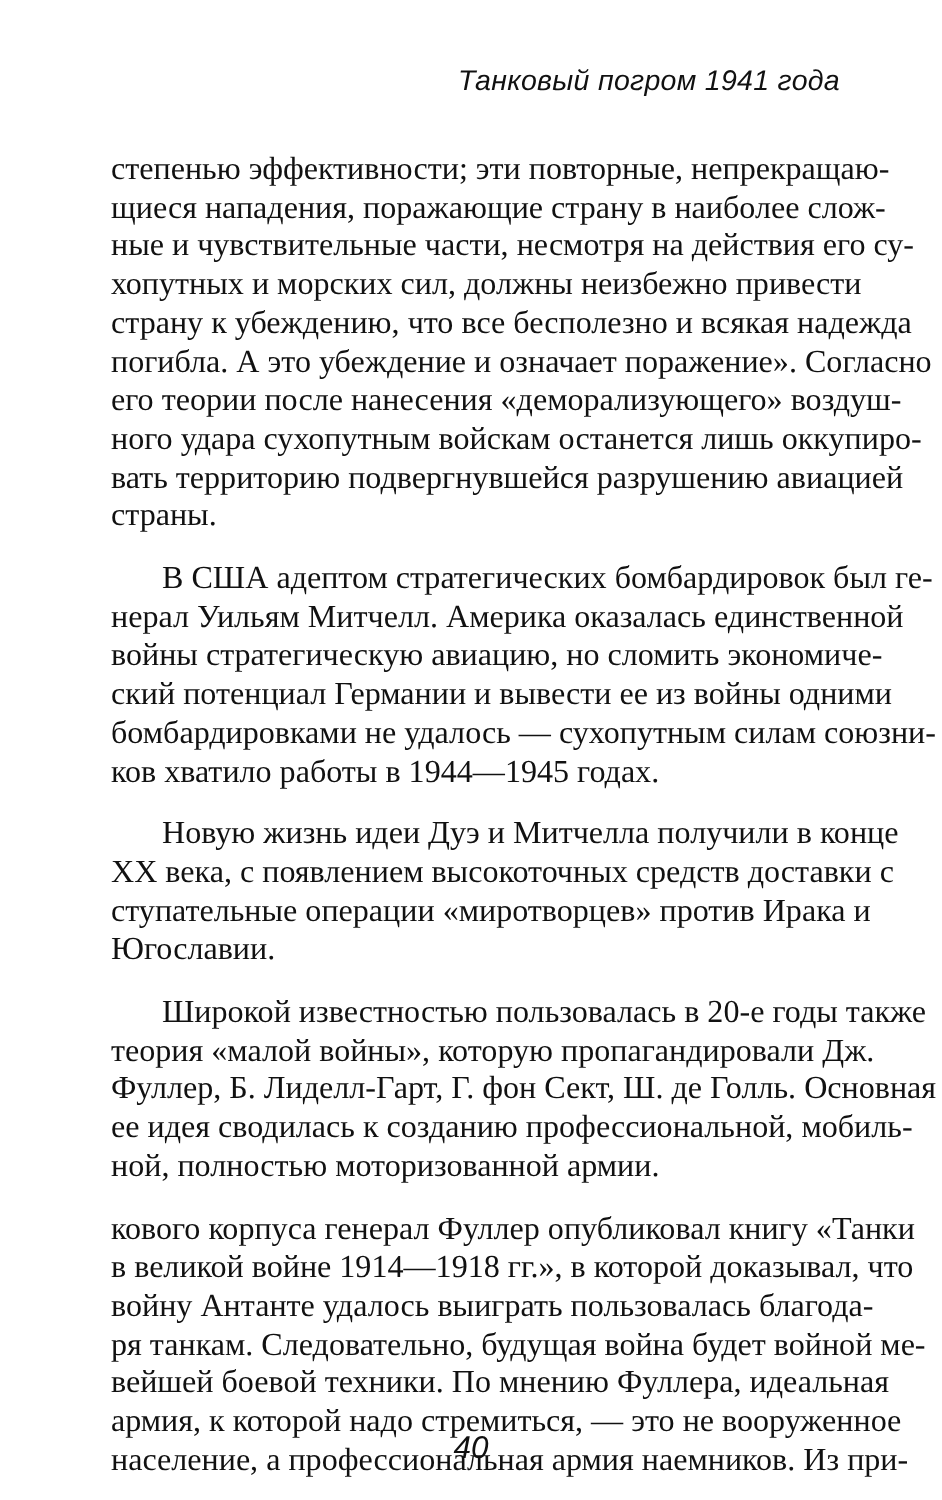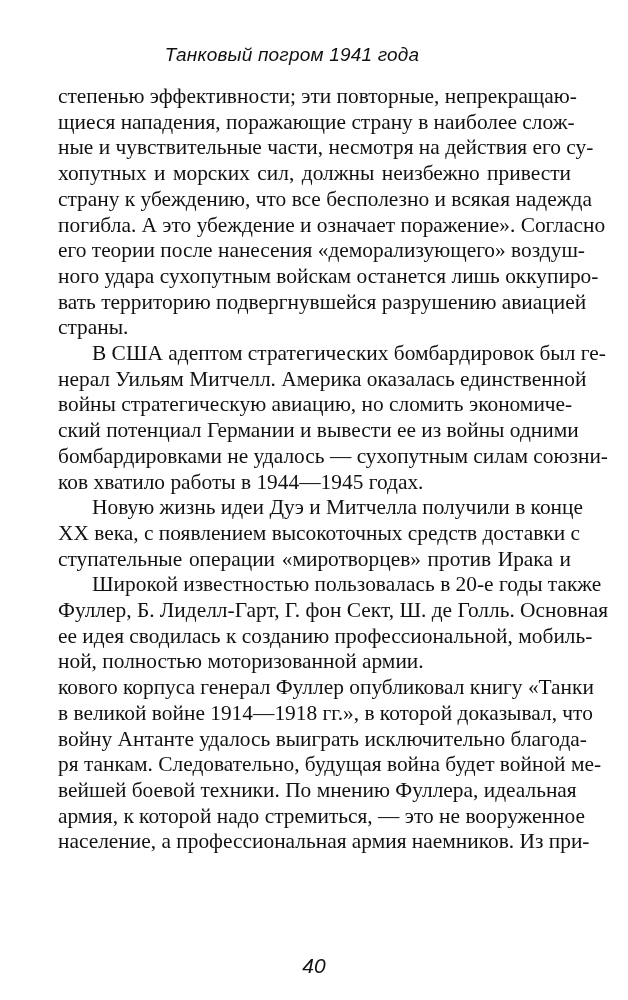--- a/index.html
+++ b/index.html
@@ -1,29 +1,29 @@
 <!DOCTYPE html>
 <html><head>
 <meta charset="utf-8">
 <style>
   html, body { margin:0; padding:0; background:#ffffff; }
   body { width:628px; height:1000px; position:relative; overflow:hidden; }
   .page { position:absolute; left:0; top:0; width:628px; height:1000px; background:#fff; }
   .running-head {
-    position:absolute; top:44px; left:0; width:560px; text-align:center;
+    position:absolute; top:44px; left:0; width:560px; text-align:right;
     font-family:"Liberation Sans", "DejaVu Sans", sans-serif;
-    font-style:italic; font-size:19px; color:#111; letter-spacing:0.2px;margin-left:12px;
+    font-style:italic; font-size:19px; color:#111; letter-spacing:0.2px;
   }
   .body-text {
     position:absolute; top:84px; left:58px; width:513px;
     font-family:"Liberation Serif", "DejaVu Serif", serif;
     font-size:21.4px; line-height:25.7px; color:#111;
     text-align:justify;
   }
-  .body-text p { margin:0; text-indent:0; }
+  .body-text p { margin:16px; text-indent:0; }
   .body-text .line { display:block; text-align:justify; text-align-last:justify; white-space:nowrap; }
   .body-text .line.last { text-align-last:left; }
   .folio {
     position:absolute; top:954px; left:0; width:628px; text-align:center;
     font-family:"Liberation Sans", "DejaVu Sans", sans-serif;
     font-style:italic; font-size:21px; color:#111;
   }
 </style>
 </head>
 <body>
@@ -49,31 +49,33 @@
       <span class="line">нерал Уильям Митчелл. Америка оказалась единственной</span>
       <span class="line">войны стратегическую авиацию, но сломить экономиче-</span>
       <span class="line">ский потенциал Германии и вывести ее из войны одними</span>
       <span class="line">бомбардировками не удалось — сухопутным силам союзни-</span>
       <span class="line last">ков хватило работы в 1944—1945 годах.</span>
     </p>
     <p>
       <span class="line" style="padding-left:34px">Новую жизнь идеи Дуэ и Митчелла получили в конце</span>
       <span class="line">XX века, с появлением высокоточных средств доставки с</span>
       <span class="line">ступательные операции «миротворцев» против Ирака и</span>
+      <span class="line last">Югославии.</span>
     </p>
     <p>
       <span class="line" style="padding-left:34px">Широкой известностью пользовалась в 20-е годы также</span>
+      <span class="line">теория «малой войны», которую пропагандировали Дж.</span>
       <span class="line">Фуллер, Б. Лиделл-Гарт, Г. фон Сект, Ш. де Голль. Основная</span>
       <span class="line">ее идея сводилась к созданию профессиональной, мобиль-</span>
       <span class="line last">ной, полностью моторизованной армии.</span>
     </p>
     <p>
       <span class="line">кового корпуса генерал Фуллер опубликовал книгу «Танки</span>
       <span class="line">в великой войне 1914—1918 гг.», в которой доказывал, что</span>
-      <span class="line">войну Антанте удалось выиграть исключительно благода-</span>
+      <span class="line">войну Антанте удалось выиграть пользовалась благода-</span>
       <span class="line">ря танкам. Следовательно, будущая война будет войной ме-</span>
       <span class="line">вейшей боевой техники. По мнению Фуллера, идеальная</span>
       <span class="line">армия, к которой надо стремиться, — это не вооруженное</span>
       <span class="line">население, а профессиональная армия наемников. Из при-</span>
     </p>
   </div>
 
   <div class="folio">40</div>
 </div>
 

